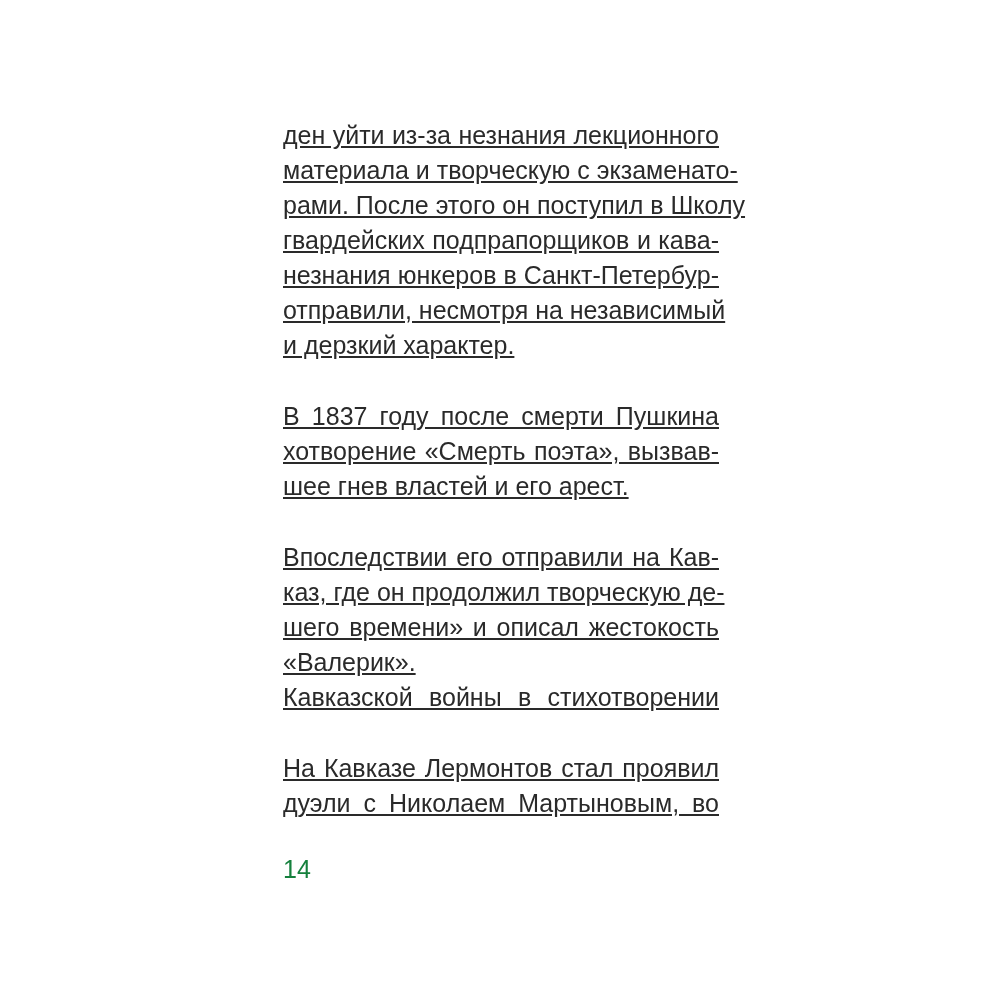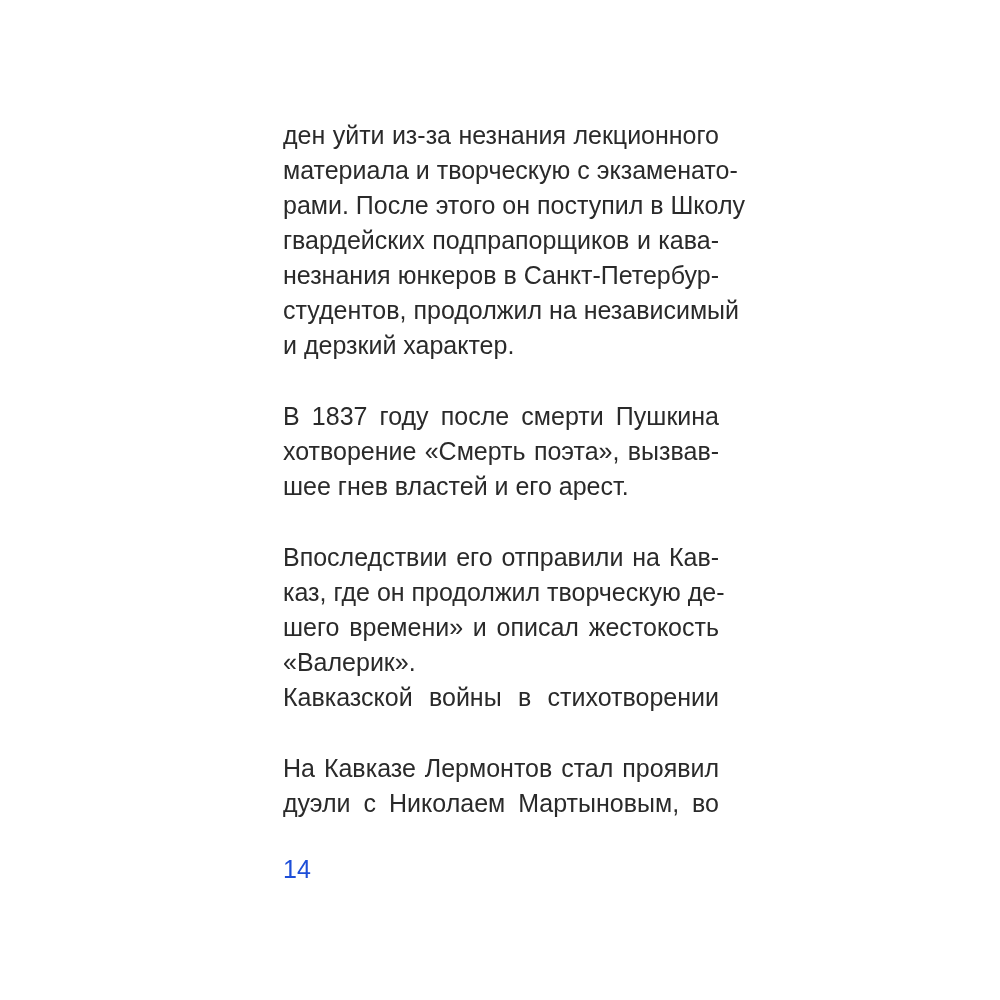--- a/index.html
+++ b/index.html
@@ -1,36 +1,36 @@
 <!DOCTYPE html>
 <html><head>
   <meta charset="utf-8">
   <style>
     html, body { margin:0; padding:0; background:#ffffff; }
     body { width:1000px; height:1000px; position:relative; overflow:hidden; }
     .page { position:absolute; left:283px; top:118px; width:436px; color:#2a2a2a;
       font-family:"Liberation Sans", sans-serif; font-size:25px; }
     .line { display:block; height:35px; line-height:35px; white-space:nowrap;
-      text-align:justify; text-align-last:justify; }
+      text-align:justify; text-align-last:justify;text-decoration:underline; }
     .line.last { text-align-last:left; }
     .gap { height:36px; }
     .pagenum { position:absolute; left:283px; top:852px; font-family:"Liberation Sans", sans-serif;
-      font-size:25px; color:#1d4ed8; line-height:35px; }
+      font-size:25px; color:#15803d; line-height:35px; }
   </style>
 </head>
 <body>
 
 <div class="page">
   <div>
     <span class="line">ден уйти из-за незнания лекционного</span>
     <span class="line">материала и творческую с экзаменато-</span>
     <span class="line">рами. После этого он поступил в Школу</span>
     <span class="line">гвардейских подпрапорщиков и кава-</span>
     <span class="line">незнания юнкеров в Санкт-Петербур-</span>
-    <span class="line">студентов, продолжил на независимый</span>
+    <span class="line">отправили, несмотря на независимый</span>
     <span class="line last">и дерзкий характер.</span>
   </div>
   <div class="gap"></div>
   <div>
     <span class="line">В 1837 году после смерти Пушкина</span>
     <span class="line">хотворение «Смерть поэта», вызвав-</span>
     <span class="line last">шее гнев властей и его арест.</span>
   </div>
   <div class="gap"></div>
   <div>

